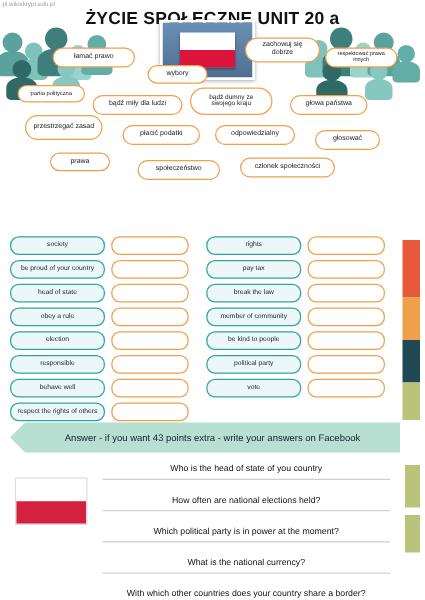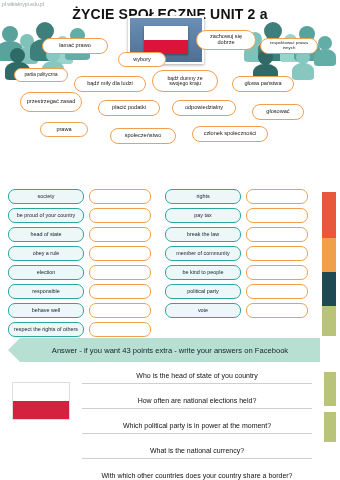--- a/index.html
+++ b/index.html
@@ -59,21 +59,21 @@
   
   .olive{position:absolute;right:4px;width:12px;background:#b9c47a;}
 </style>
 </head>
 <body>
 
 <div class="sheet">
 
   <div class="header">
     <div class="watermark">pl.wikiskrypt.edu.pl</div>
-    <div class="hdr-title">ŻYCIE SPOŁECZNE UNIT 2 a</div>
+    <div class="hdr-title">ŻYCIE SPOŁECZNE UNIT 20 a</div>
 
     <div class="crowd left">
       <div class="person" style="left:2px;top:18px;width:16px;">
           <div class="head" style="background:#5aa39c;"></div>
           <div class="body" style="background:#5aa39c;"></div>
         </div>
       <div class="person" style="left:20px;top:26px;width:14px;">
           <div class="head" style="background:#7fc2ba;"></div>
           <div class="body" style="background:#7fc2ba;"></div>
         </div>

